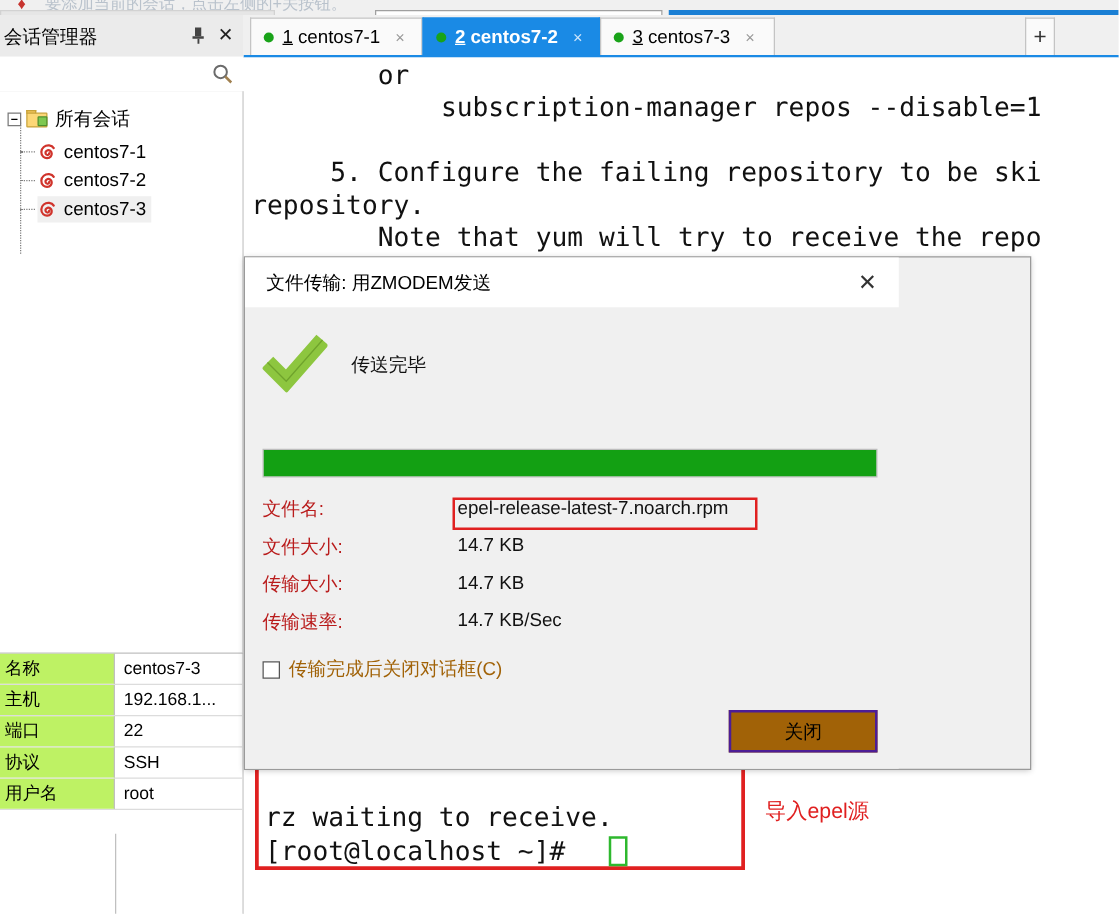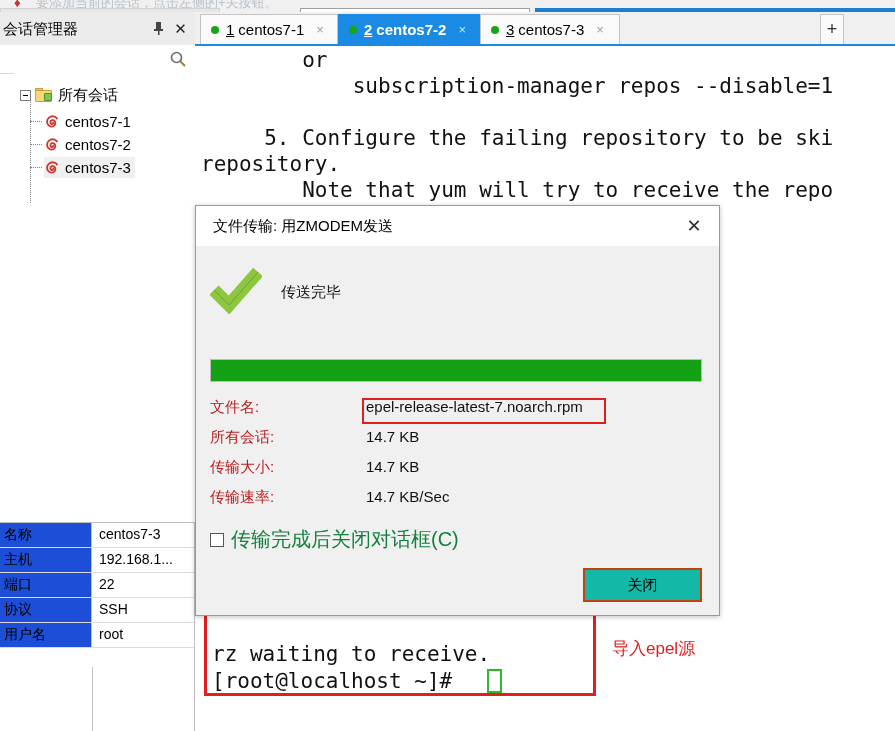--- a/index.html
+++ b/index.html
@@ -20,40 +20,40 @@
 
   
   #session-panel{position:absolute;left:0;top:12px;width:214px;height:719px;background:#ffffff;}
   #session-header{position:absolute;left:0;top:0;width:195px;height:33px;background:#ebebeb;border-bottom:1px solid #c8c8c8;}
   #session-title{position:absolute;left:3px;top:8px;font-size:15px;color:#000;white-space:nowrap;}
   #pin-btn{position:absolute;left:150px;top:8px;width:17px;height:17px;cursor:pointer;}
   #close-panel-btn{position:absolute;left:172px;top:8px;width:17px;height:17px;cursor:pointer;font-size:15px;line-height:17px;text-align:center;color:#222;}
   #search-row{position:absolute;left:0;top:33px;width:195px;height:28px;background:#fff;border-bottom:1px solid #d6d6d6;}
   #search-icon{position:absolute;right:8px;top:5px;width:18px;height:18px;cursor:pointer;}
 
-  #session-tree{position:absolute;left:14px;top:61px;width:194px;height:449px;background:#ffffff;border-right:1px solid #c0c0c0;overflow:hidden;}
+  #session-tree{position:absolute;left:0;top:61px;width:194px;height:449px;background:#ffffff;border-right:1px solid #c0c0c0;overflow:hidden;}
   .tree-root{position:absolute;left:6px;top:11px;display:flex;align-items:center;height:22px;}
   .tree-expander{width:11px;height:11px;border:1px solid #7a7a7a;background:#fff;position:relative;margin-right:4px;cursor:pointer;box-sizing:border-box;}
   .tree-expander:before{content:"";position:absolute;left:2px;top:4px;width:5px;height:1px;background:#000;}
   .folder-ico{width:17px;height:14px;position:relative;margin-right:6px;}
   .folder-ico .fbody{position:absolute;left:0;top:2px;width:17px;height:12px;background:#fcd777;border:1px solid #c8a23a;box-sizing:border-box;border-radius:1px;}
   .folder-ico .ftab{position:absolute;left:0;top:0px;width:8px;height:3px;background:#f0c55a;border:1px solid #c8a23a;border-bottom:none;box-sizing:border-box;}
   .folder-ico .fdot{position:absolute;left:9px;top:5px;width:6px;height:6px;background:#7ec850;border:1px solid #4f8f2f;border-radius:1px;}
   .tree-root-label{font-size:15px;color:#000;}
   .tree-child{position:absolute;left:30px;display:flex;align-items:center;height:21px;padding:0 4px 0 0;}
   .tree-child.selected{background:#f0f0f0;}
   .child-guide{position:absolute;left:-14px;top:10px;width:12px;border-top:1px dotted #808080;}
   .shell-ico{width:16px;height:16px;margin-right:5px;position:relative;flex:none;}
   .tree-child-label{font-size:15px;color:#000;white-space:nowrap;}
   .vline{position:absolute;left:16px;top:22px;width:0;height:108px;border-left:1px dotted #808080;}
 
   
   #prop-grid{position:absolute;left:0;top:510px;width:194px;height:209px;background:#fff;border-right:1px solid #c0c0c0;border-top:1px solid #c0c0c0;}
   .prop-row{position:relative;height:24px;border-bottom:1px solid #dcdcdc;display:flex;}
-  .prop-key{width:92px;flex:none;padding:3px 0 0 4px;box-sizing:border-box;font-size:14px;color:#000;background:#1d4ed8;border-right:1px solid #c0c0c0;white-space:nowrap;overflow:hidden;}
+  .prop-key{width:92px;flex:none;padding:3px 0 0 4px;box-sizing:border-box;font-size:14px;color:#000;background:#bef264;border-right:1px solid #c0c0c0;white-space:nowrap;overflow:hidden;}
   .prop-val{flex:1;padding:3px 0 0 7px;box-sizing:border-box;font-size:14px;color:#000;white-space:nowrap;overflow:hidden;}
   #prop-blank{position:absolute;left:0;top:144px;width:194px;height:65px;}
   #prop-blank .bcol{position:absolute;left:92px;top:0;bottom:0;width:1px;background:#c0c0c0;}
 
   
   #tab-bar{position:absolute;left:195px;top:12px;width:700px;height:34px;background:#f0f0f0;border-bottom:2px solid #1a8ae5;box-sizing:border-box;}
   .tab{position:absolute;top:2px;height:30px;box-sizing:border-box;display:flex;align-items:center;padding:0 6px 0 10px;cursor:pointer;border:1px solid #c4c4c4;border-bottom:none;background:#fafafa;}
   .tab.active{background:#1a8ae5;border-color:#1a8ae5;}
   .tab .dot{width:8px;height:8px;border-radius:50%;background:#19a319;margin-right:7px;flex:none;}
   .tab .tnum{font-size:15px;text-decoration:underline;margin-right:4px;}
@@ -68,37 +68,37 @@
             font-family:"DejaVu Sans Mono", monospace;font-size:21px;line-height:37px;color:#111;white-space:pre;}
   #terminal .tline{position:absolute;left:6px;white-space:pre;}
 
   
   #cmd-box{position:absolute;left:204px;top:608px;width:392px;height:88px;border:3px solid #e02020;box-sizing:border-box;background:#fff;}
   #cmd-box .cline{position:absolute;left:5px;font-family:"DejaVu Sans Mono", monospace;font-size:21px;color:#111;white-space:pre;}
   #cursor-block{position:absolute;left:280px;top:58px;width:15px;height:24px;border:2px solid #2eb82e;box-sizing:border-box;background:transparent;}
   #cmd-annotation{position:absolute;left:612px;top:637px;font-size:17px;color:#e02020;white-space:nowrap;}
 
   
-  #transfer-dialog{position:absolute;left:195px;top:205px;width:525px;height:411px;background:#f0f0f0;border:1px solid #9a9a9a;box-shadow:0 1px 5px rgba(0,0,0,.25);box-sizing:border-box;}
+  #transfer-dialog{position:absolute;left:195px;top:205px;width:630px;height:411px;background:#f0f0f0;border:1px solid #9a9a9a;box-shadow:0 1px 5px rgba(0,0,0,.25);box-sizing:border-box;}
   #dlg-titlebar{position:absolute;left:0;top:0;width:523px;height:40px;background:#ffffff;}
   #dlg-title{position:absolute;left:17px;top:11px;font-size:15px;color:#000;white-space:nowrap;}
   #dlg-close{position:absolute;right:10px;top:7px;width:30px;height:26px;display:flex;align-items:center;justify-content:center;font-size:18px;color:#333;cursor:pointer;}
   #dlg-body{position:absolute;left:0;top:40px;width:523px;height:369px;background:#f0f0f0;}
   #check-icon{position:absolute;left:14px;top:20px;width:52px;height:48px;}
   #status-text{position:absolute;left:85px;top:37px;font-size:15px;color:#111;white-space:nowrap;}
   #progress-track{position:absolute;left:14px;top:113px;width:492px;height:23px;background:#e8e8e8;border:1px solid #bdbdbd;box-sizing:border-box;}
   #progress-fill{height:100%;background:#13a013;}
   .dlg-field{position:absolute;left:0;width:523px;height:28px;}
   .dlg-field .fk{position:absolute;left:14px;font-size:15px;color:#b91c1c;white-space:nowrap;}
   .dlg-field .fv{position:absolute;left:170px;font-size:15px;color:#111;white-space:nowrap;}
   #filename-highlight{position:absolute;left:166px;top:152px;width:244px;height:26px;border:2px solid #e02020;box-sizing:border-box;}
   #close-after-row{position:absolute;left:14px;top:280px;display:flex;align-items:center;cursor:pointer;}
   #close-after-box{width:14px;height:14px;border:1px solid #555;background:#fff;margin-right:7px;flex:none;box-sizing:border-box;}
-  #close-after-label{font-size:20px;color:#15803d;white-space:nowrap;}
-  #dlg-close-btn{position:absolute;left:387px;top:322px;width:119px;height:34px;background:#14b8a6;border:2px solid #c2410c;box-sizing:border-box;display:flex;align-items:center;justify-content:center;font-size:15px;color:#000;cursor:pointer;}
+  #close-after-label{font-size:15px;color:#a16207;white-space:nowrap;}
+  #dlg-close-btn{position:absolute;left:387px;top:322px;width:119px;height:34px;background:#a16207;border:2px solid #4c1d95;box-sizing:border-box;display:flex;align-items:center;justify-content:center;font-size:15px;color:#000;cursor:pointer;}
 </style>
 </head>
 <body>
 
 <div id="top-strip">
   <span class="ghost-icon">♦</span>
   <span class="ghost">要添加当前的会话，点击左侧的+关按钮。</span>
   <span class="ghost-field"></span>
   <span class="ghost-input"></span>
   <span class="ghost-btn"></span>
@@ -262,21 +262,21 @@
 
     <div id="progress-track">
       <div id="progress-fill" style="width: 100%; background: rgb(19, 160, 19);"></div>
     </div>
 
     <div class="dlg-field" style="top:152px">
       <span class="fk">文件名:</span>
       <span class="fv">epel-release-latest-7.noarch.rpm</span>
     </div>
     <div class="dlg-field" style="top:182px">
-      <span class="fk">所有会话:</span>
+      <span class="fk">文件大小:</span>
       <span class="fv">14.7 KB</span>
     </div>
     <div class="dlg-field" style="top:212px">
       <span class="fk">传输大小:</span>
       <span class="fv">14.7 KB</span>
     </div>
     <div class="dlg-field" style="top:242px">
       <span class="fk">传输速率:</span>
       <span class="fv">14.7 KB/Sec</span>
     </div>

